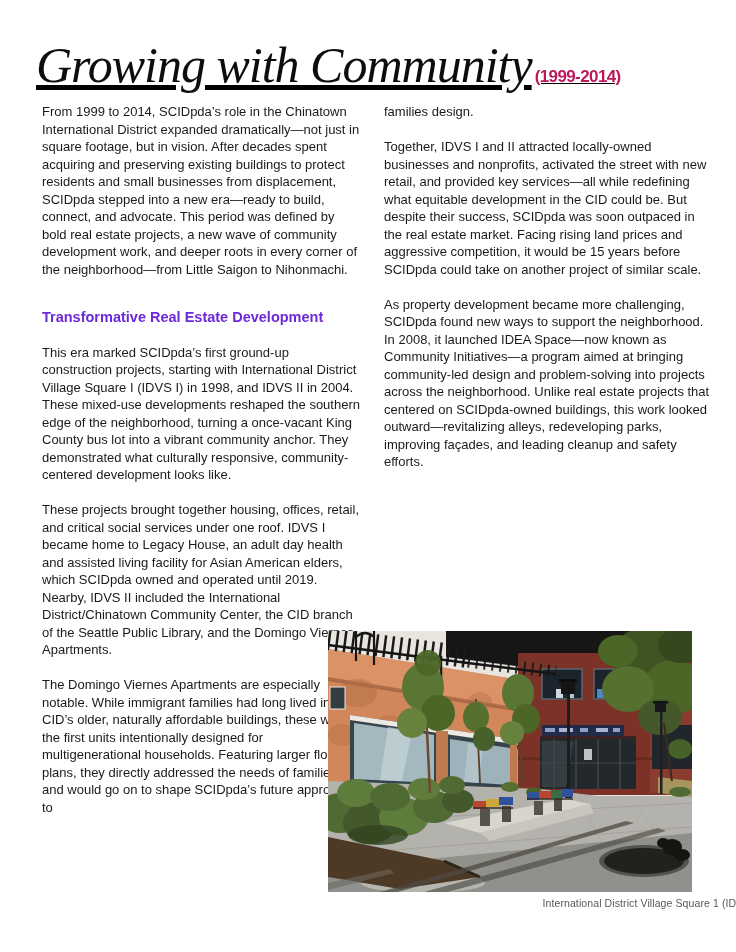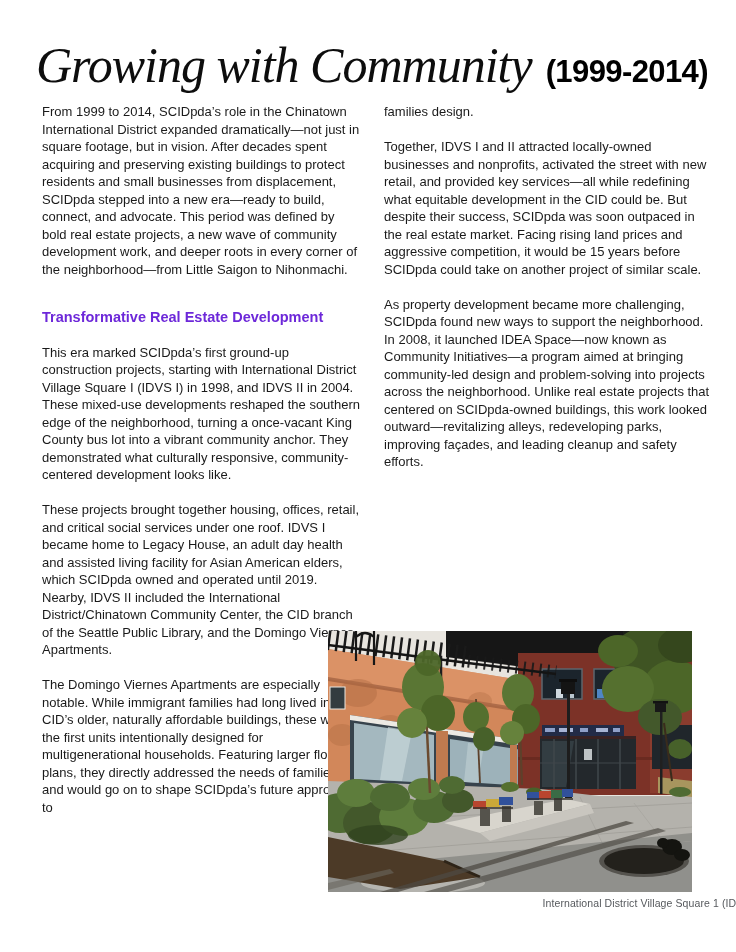--- a/index.html
+++ b/index.html
@@ -2,26 +2,26 @@
 <html><head>
 <meta charset="utf-8">
 <style>
   html,body { margin:0; padding:0; background:#ffffff; }
   .page {
     position:relative; width:736px; height:952px; background:#ffffff;
     font-family:"Liberation Sans", sans-serif; overflow:hidden;
     -webkit-font-smoothing:antialiased;
   }
   .masthead { position:absolute; left:36px; top:36px; }
-  .title { margin:0; display:flex; align-items:baseline; gap:14px; white-space:nowrap; }
+  .title { margin:0; display:flex; align-items:baseline; gap:3px; white-space:nowrap;text-decoration:underline; }
   .title-main {
     font-family:"Liberation Serif", serif; font-style:italic; font-weight:400;
     font-size:50px; letter-spacing:-1px; color:#0d0d0d;
   }
-  .title-years { font-size:31px; font-weight:700; letter-spacing:-0.6px; color:#000000; }
+  .title-years { font-size:17px; font-weight:700; letter-spacing:-0.6px; color:#be185d; }
 
   .col { position:absolute; top:103px; font-size:13px; line-height:17.5px; color:#1a1a1a; letter-spacing:0; }
   .col-left  { left:42px;  width:318px; }
   .col-right { left:384px; width:330px; }
   .col p { margin:0 0 17.5px 0; }
   .col h2 { font-size:14.5px; line-height:18px; margin:30px 0 17.5px 0; color:#6d28d9; font-weight:700; }
   .col p:first-child { margin-top:0; }
 
   .photo-figure { position:absolute; left:328px; top:631px; width:432px; margin:0; }
   .photo-figure svg { display:block; width:364px; height:261px; }

